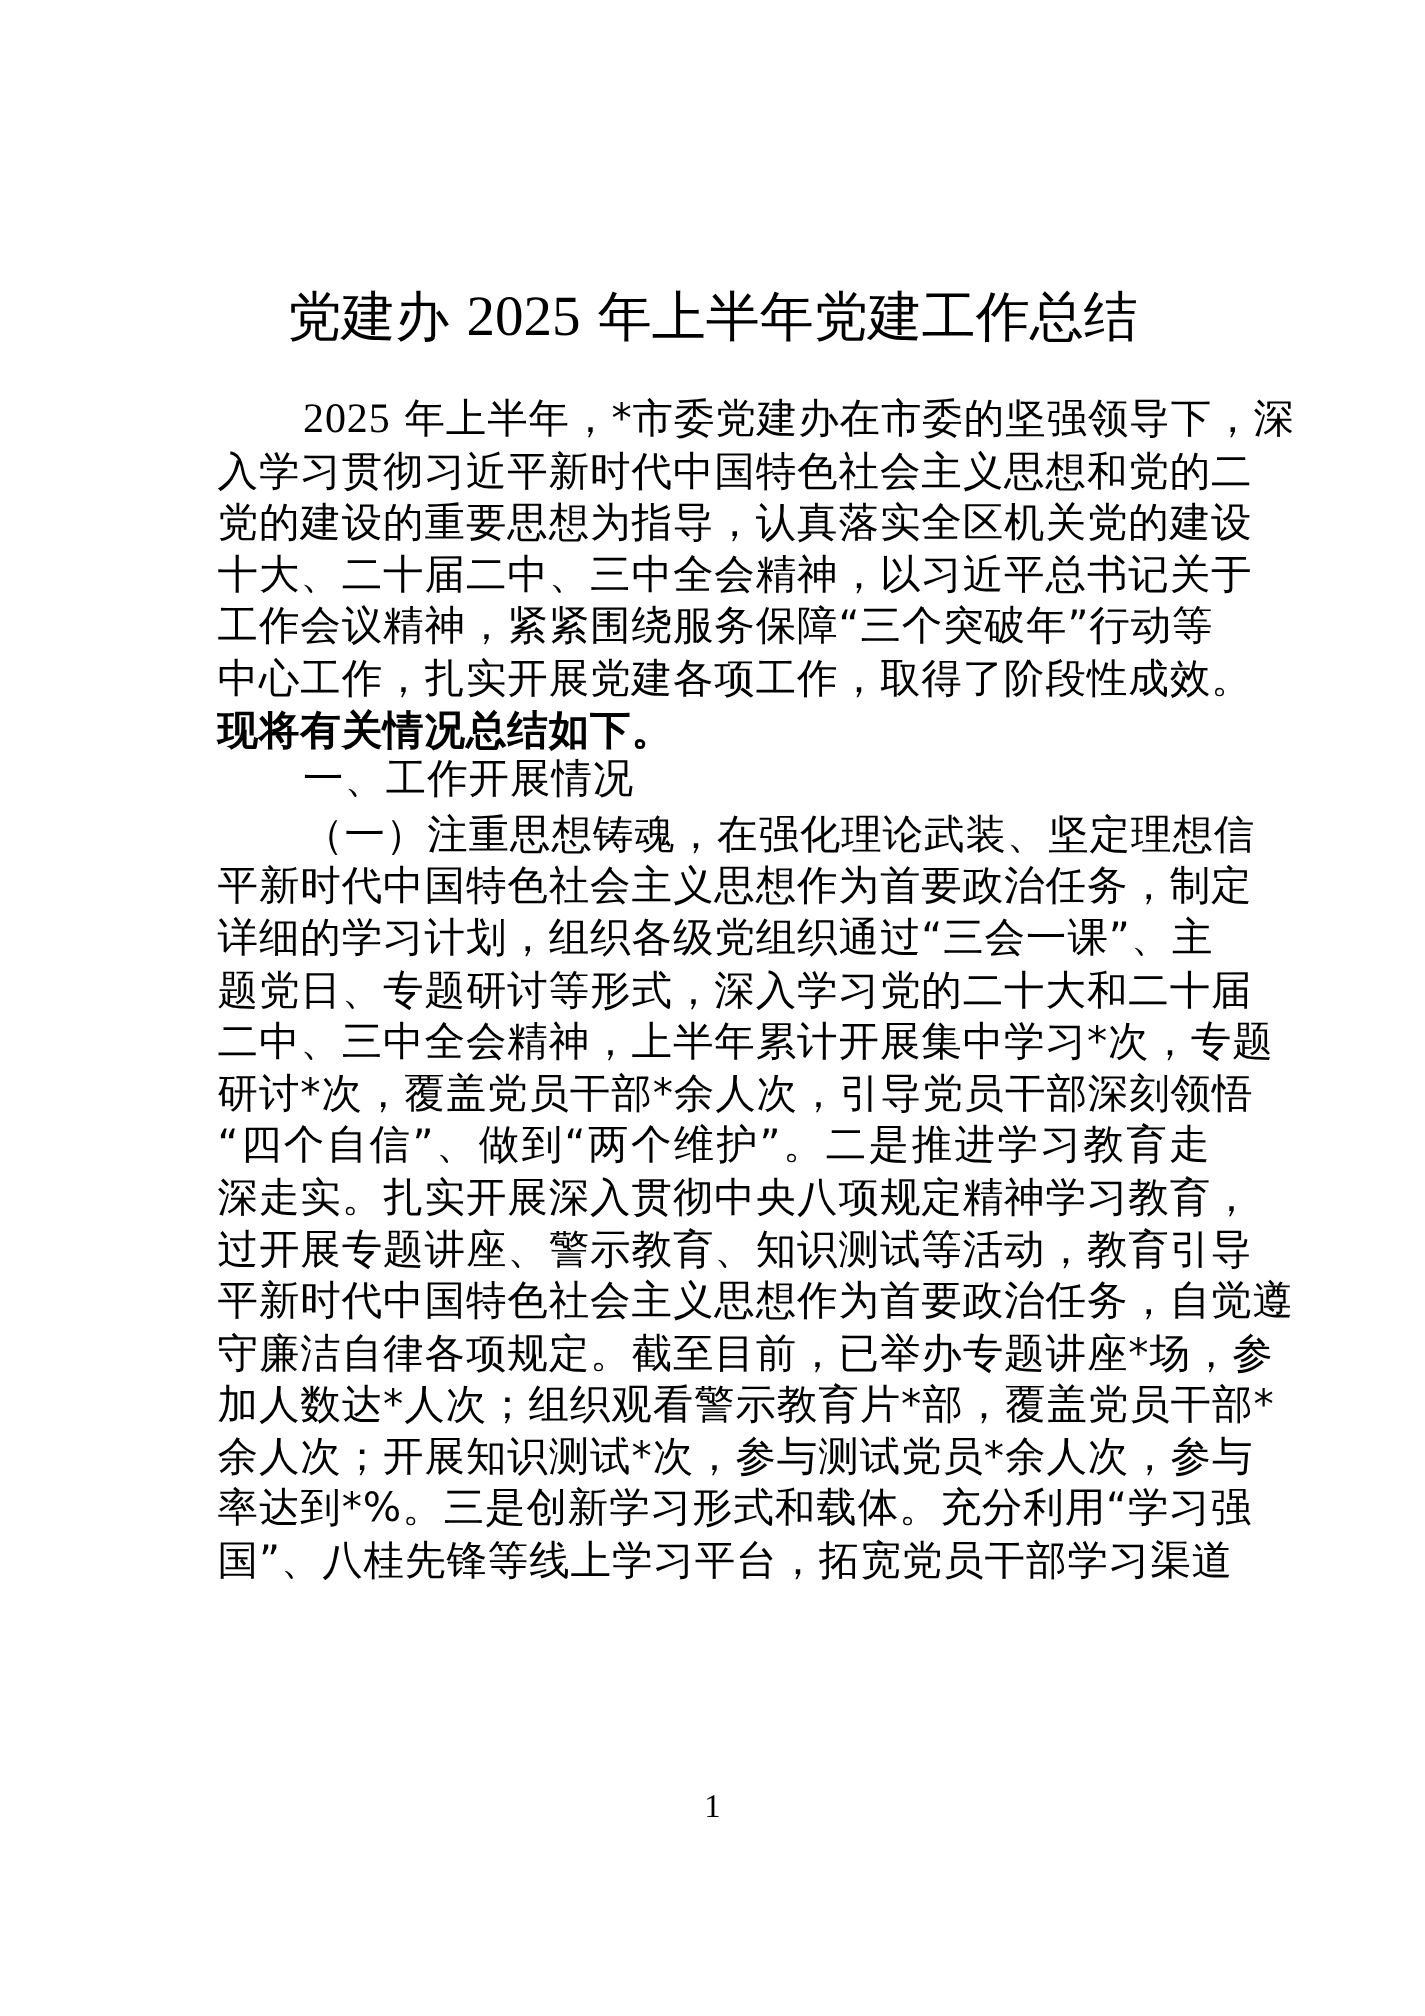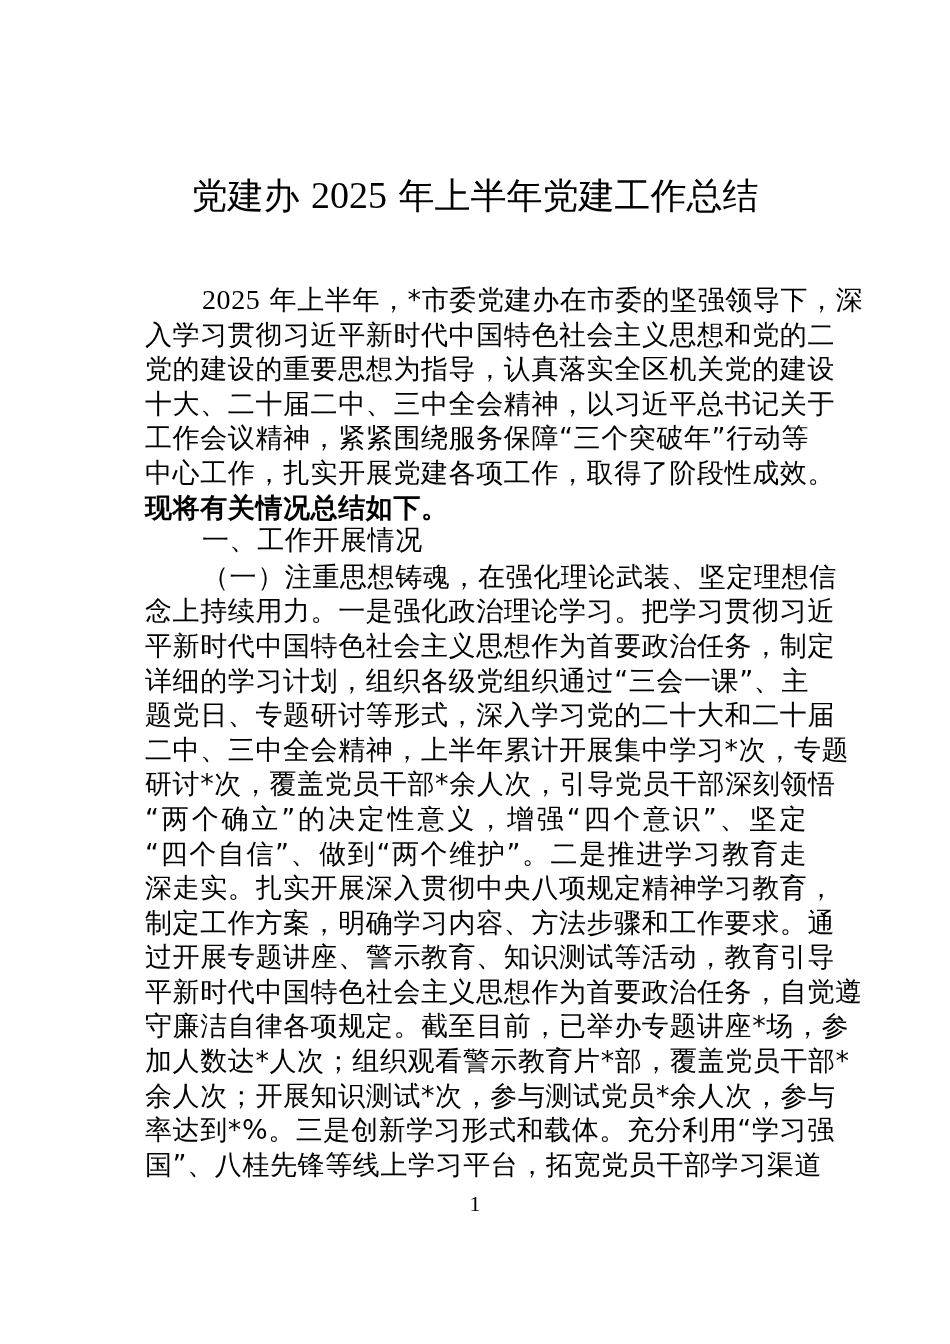--- a/index.html
+++ b/index.html
@@ -20,39 +20,38 @@
       left: 0;
       top: 0;
       width: 950px;
       height: 1344px;
       background: #ffffff;
     }
     .doc-title {
       position: absolute;
       left: 0;
       width: 950px;
-      top: 172px;
+      top: 188px;
       text-align: center;
       font-size: 36px;
       line-height: 46px;
       letter-spacing: 0px;
       font-weight: normal;
       margin: 0;
       white-space: nowrap;
     }
     .doc-title .num {
       font-family: "Liberation Serif", "DejaVu Serif", serif;
       font-size: 38px;
     }
     .body-text {
       position: absolute;
       left: 145px;
       top: 263px;
       width: 662px;
-      margin-top: 20px;
     }
     .line {
       display: block;
       height: 34.6px;
       line-height: 34.6px;
       font-size: 27px;
       white-space: nowrap;
       text-align: justify;
       text-align-last: justify;
       letter-spacing: 0.6px;
@@ -93,30 +92,27 @@
   <div class="body-text">
     <span class="line indent"><span class="serif-num">2025</span><span> 年上半年，*市委党建办在市委的坚强领导下，深</span></span>
     <span class="line">入学习贯彻习近平新时代中国特色社会主义思想和党的二</span>
     <span class="line">党的建设的重要思想为指导，认真落实全区机关党的建设</span>
     <span class="line">十大、二十届二中、三中全会精神，以习近平总书记关于</span>
     <span class="line">工作会议精神，紧紧围绕服务保障“三个突破年”行动等</span>
     <span class="line">中心工作，扎实开展党建各项工作，取得了阶段性成效。</span>
     <span class="line last">现将有关情况总结如下。</span>
     <span class="line indent heading">一、工作开展情况</span>
     <span class="line indent">（一）注重思想铸魂，在强化理论武装、坚定理想信</span>
-    <span class="line">念上持续用力。一是强化政治理论学习。把学习贯彻习近</span>
     <span class="line">平新时代中国特色社会主义思想作为首要政治任务，制定</span>
     <span class="line">详细的学习计划，组织各级党组织通过“三会一课”、主</span>
     <span class="line">题党日、专题研讨等形式，深入学习党的二十大和二十届</span>
     <span class="line">二中、三中全会精神，上半年累计开展集中学习*次，专题</span>
     <span class="line">研讨*次，覆盖党员干部*余人次，引导党员干部深刻领悟</span>
-    <span class="line">“两个确立”的决定性意义，增强“四个意识”、坚定</span>
     <span class="line">“四个自信”、做到“两个维护”。二是推进学习教育走</span>
     <span class="line">深走实。扎实开展深入贯彻中央八项规定精神学习教育，</span>
-    <span class="line">制定工作方案，明确学习内容、方法步骤和工作要求。通</span>
     <span class="line">过开展专题讲座、警示教育、知识测试等活动，教育引导</span>
     <span class="line">平新时代中国特色社会主义思想作为首要政治任务，自觉遵</span>
     <span class="line">守廉洁自律各项规定。截至目前，已举办专题讲座*场，参</span>
     <span class="line">加人数达*人次；组织观看警示教育片*部，覆盖党员干部*</span>
     <span class="line">余人次；开展知识测试*次，参与测试党员*余人次，参与</span>
     <span class="line">率达到*%。三是创新学习形式和载体。充分利用“学习强</span>
     <span class="line">国”、八桂先锋等线上学习平台，拓宽党员干部学习渠道</span>
   </div>
 
   <div class="page-number">1</div>

